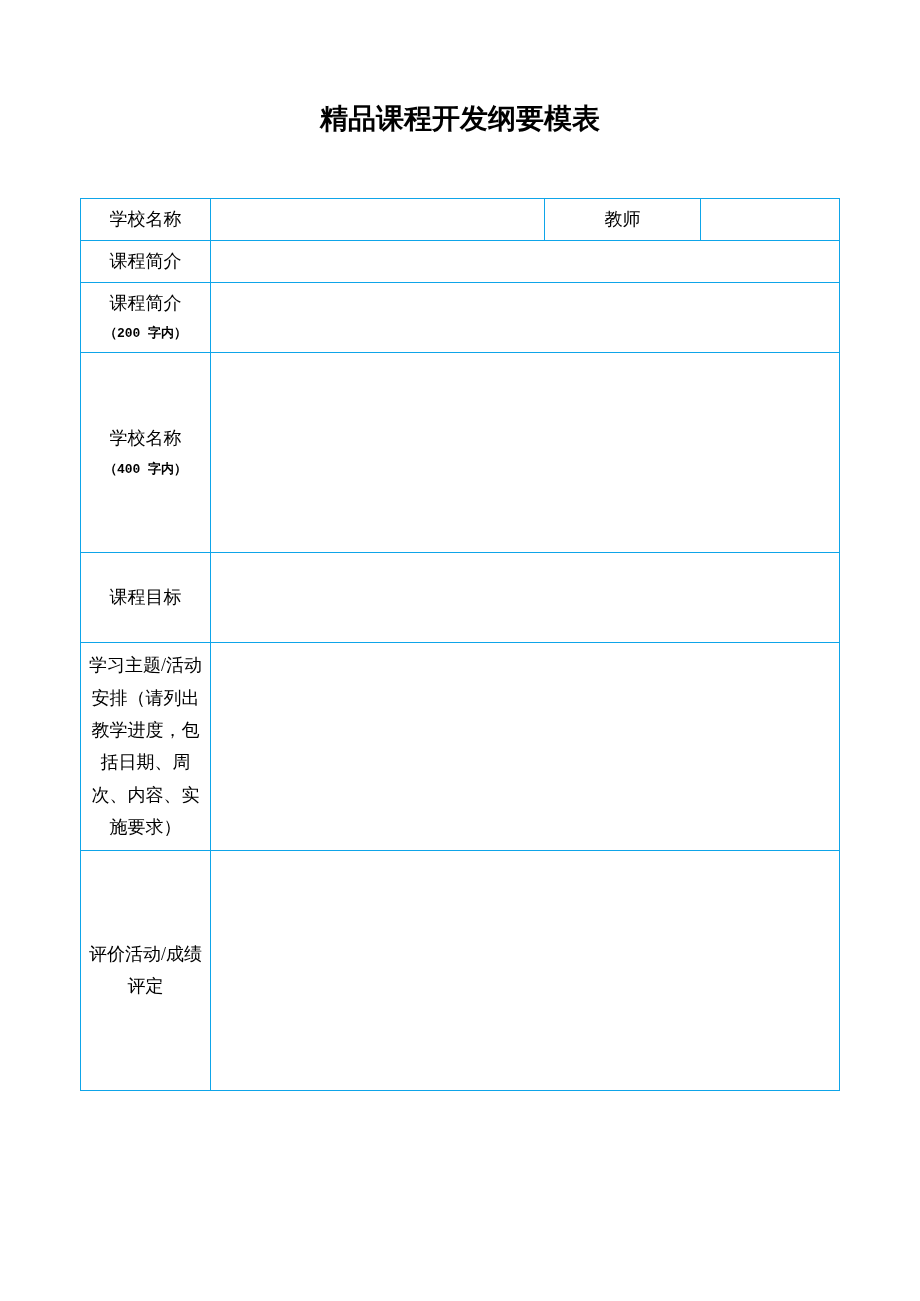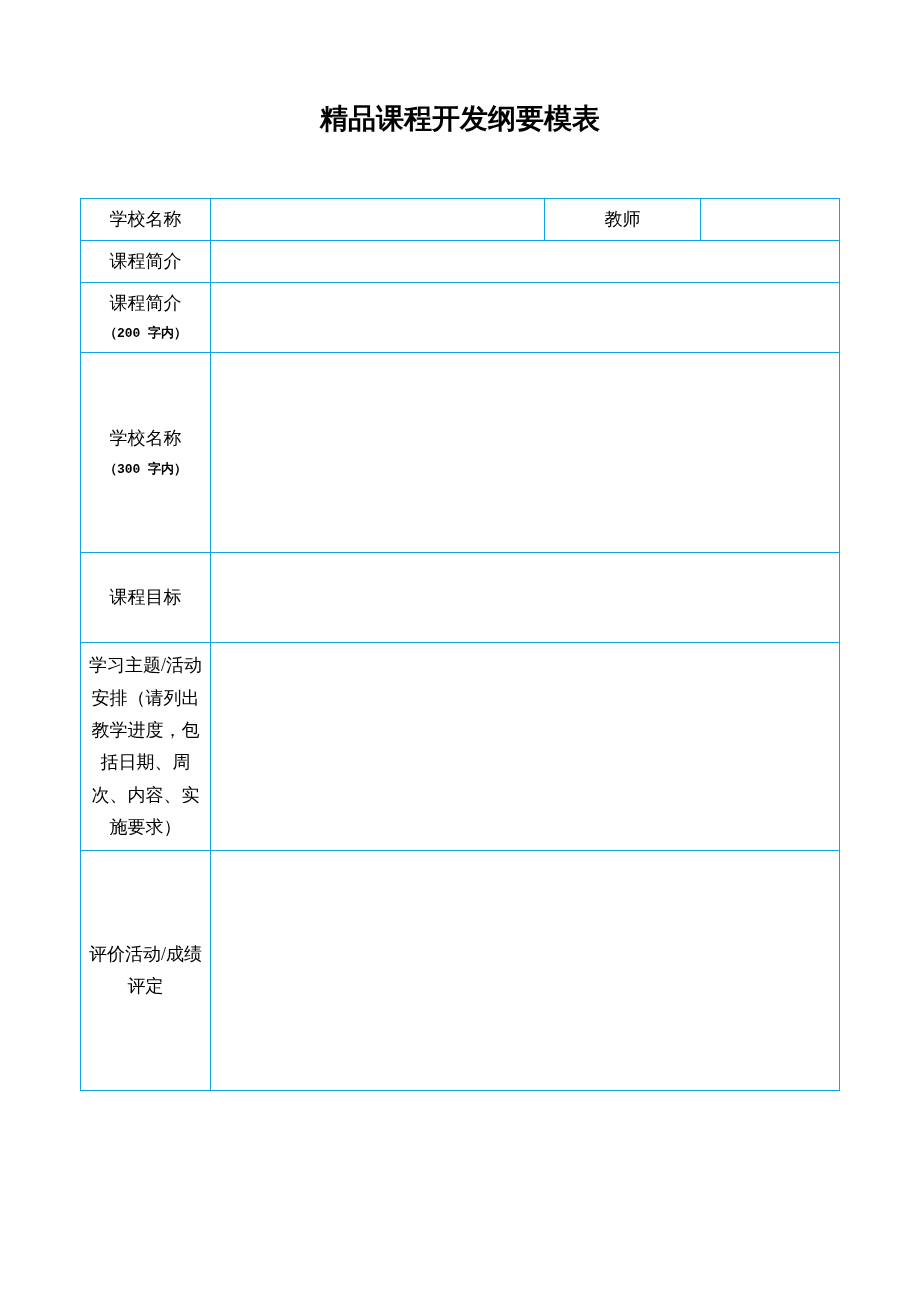--- a/index.html
+++ b/index.html
@@ -94,21 +94,21 @@
     <tr class="intro-row">
       <td>
         <span>课程简介</span><br>
         <span class="sub-label">（200 字内）</span>
       </td>
       <td colspan="6"></td>
     </tr>
     <tr>
       <td class="tall-1">
         <span>学校名称</span><br>
-        <span class="sub-label">（300 字内）</span>
+        <span class="sub-label">（400 字内）</span>
       </td>
       <td colspan="6"></td>
     </tr>
     <tr>
       <td class="tall-2">课程目标</td>
       <td colspan="6"></td>
     </tr>
     <tr>
       <td class="tall-3 multi-line">学习主题/活动安排（请列出教学进度，包括日期、周次、内容、实施要求）</td>
       <td colspan="6"></td>

